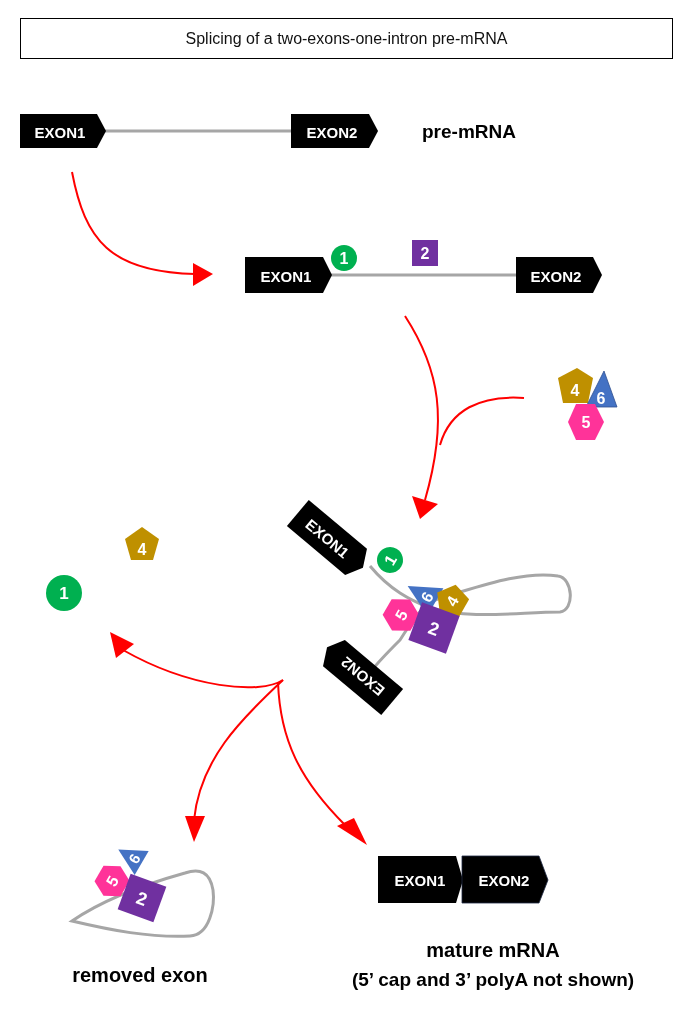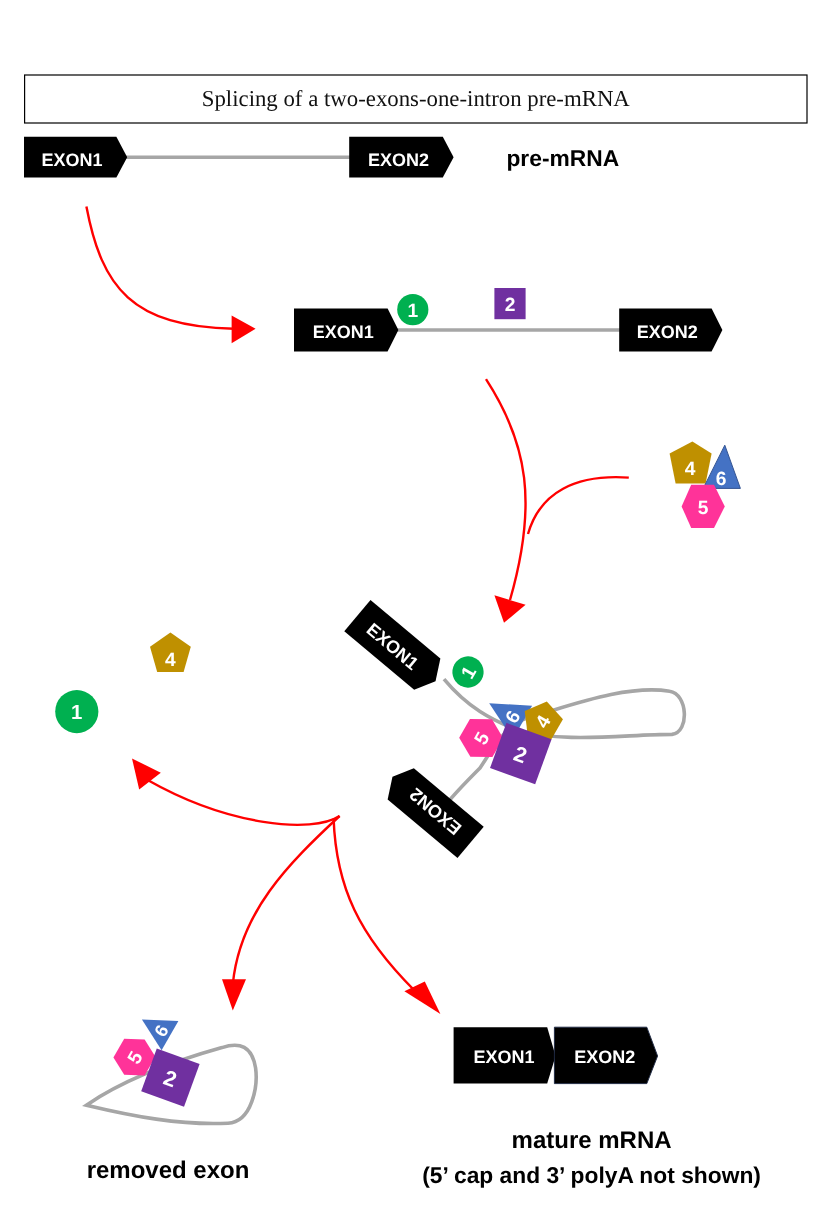--- a/index.html
+++ b/index.html
@@ -1,18 +1,18 @@
 <!DOCTYPE html>
 <html><head>
 <meta charset="utf-8">
 <style>
   html, body { margin: 0; padding: 0; background: #ffffff; }
   body { width: 699px; height: 1023px; position: relative; overflow: hidden; font-family: "Liberation Sans", sans-serif; }
   #stage { position: absolute; left: 0; top: 0; width: 699px; height: 1023px; }
-  .title-box { position: absolute; left: 20px; top: 18px; width: 653px; height: 41px; border: 1.5px solid #000; box-sizing: border-box; display: flex; align-items: center; justify-content: center; font-family: Liberation Serif, serif; font-size: 19px; color: #111; margin-top: 44px; }
+  .title-box { position: absolute; left: 20px; top: 18px; width: 653px; height: 41px; border: 1.5px solid #000; box-sizing: border-box; display: flex; align-items: center; justify-content: center; font-family: Liberation Sans, sans-serif; font-size: 16px; color: #111; }
 </style>
 </head>
 <body>
 
 <div class="title-box">
     <span>Splicing of a two-exons-one-intron pre-mRNA</span>
   </div>
 
 <svg id="stage" width="699" height="1023" viewBox="0 0 699 1023" xmlns="http://www.w3.org/2000/svg">
   <defs>

